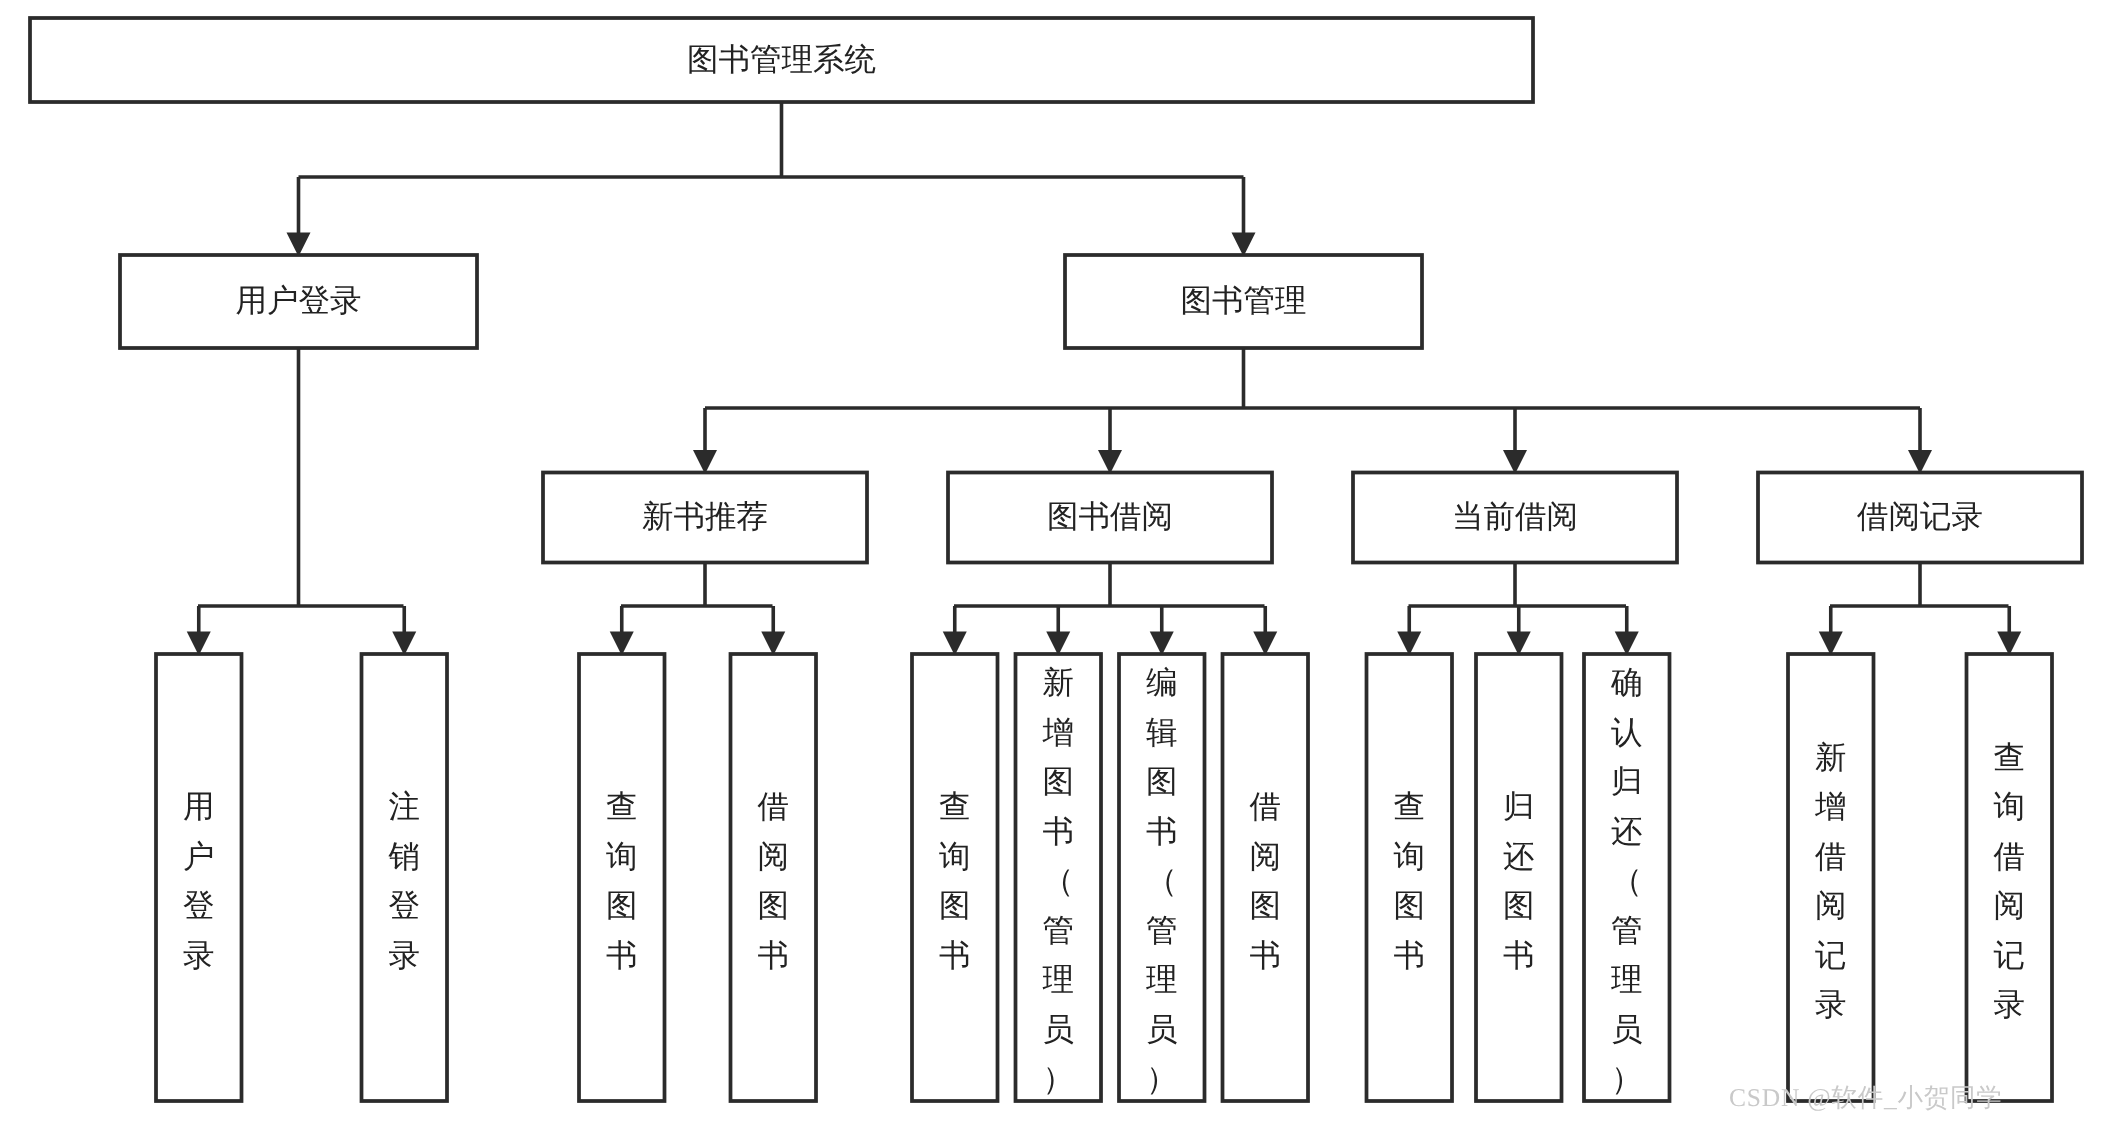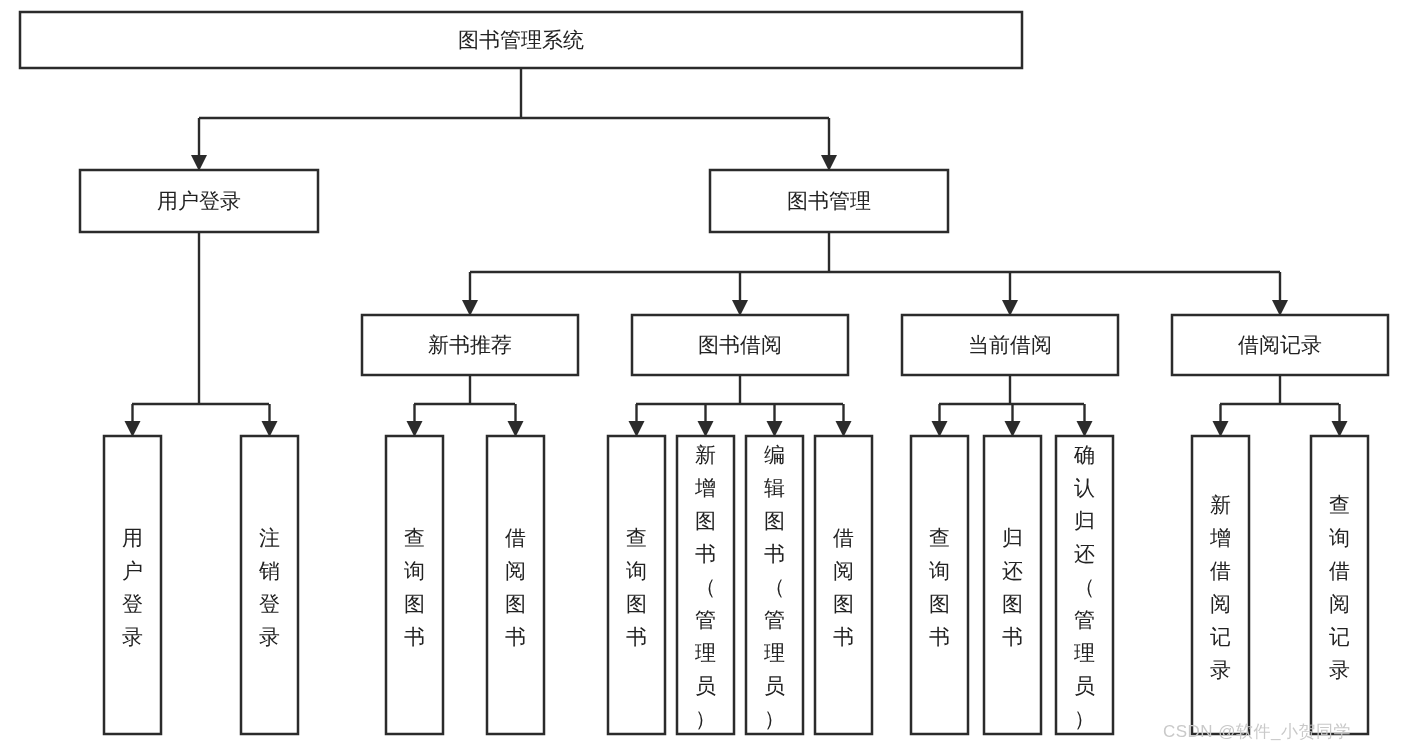--- a/index.html
+++ b/index.html
@@ -50,25 +50,25 @@
     stroke-width: 2.4;
     fill: none;
     stroke-linecap: butt;
   }
   .arrow-head {
     fill: #2b2b2b;
     stroke: none;
   }
   .watermark {
     position: absolute;
-    right: 0;
+    right: 16px;
     bottom: 4px;
     color: #c9c9c9;
     font-size: 17px;
-    font-family: Liberation Sans, sans-serif;
+    font-family: Liberation Serif, serif;
     letter-spacing: 0.5px;
     white-space: nowrap;
     user-select: none;
   }
 </style>
 </head>
 <body>
 
 <div id="diagram-root">
 

